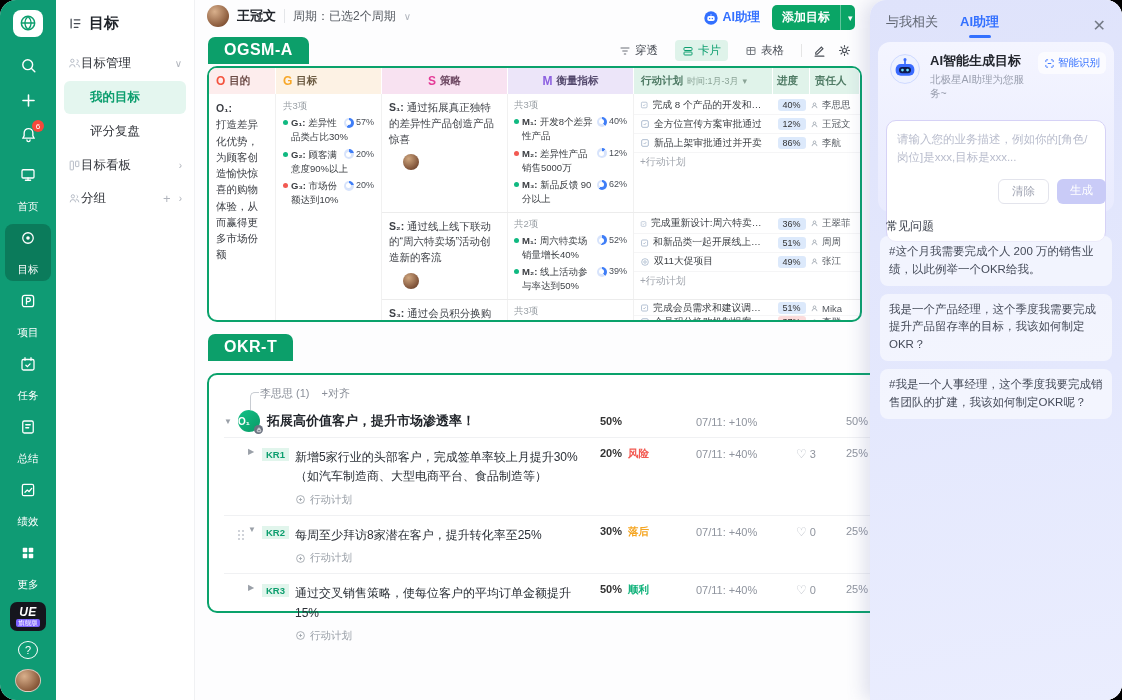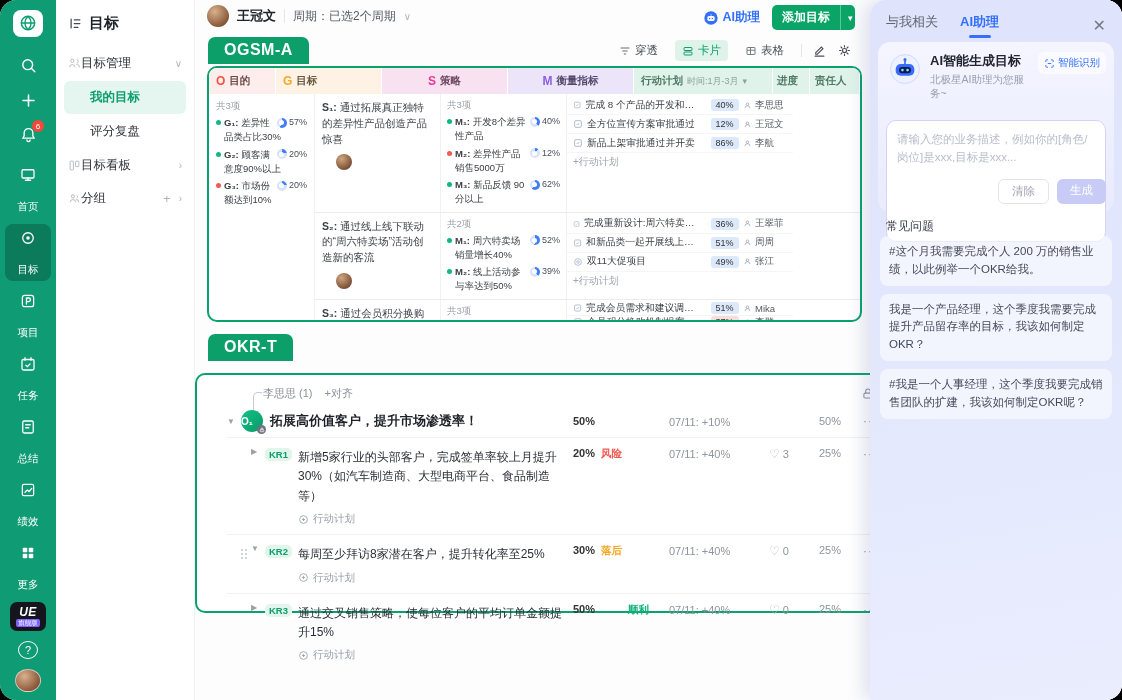--- a/index.html
+++ b/index.html
@@ -89,49 +89,49 @@
   .a-cell{width:139px;display:flex;align-items:center;gap:4px;padding:0 4px 0 6px;overflow:hidden;}
   .a-text{font-size:9.8px;color:#3d4045;white-space:nowrap;overflow:hidden;text-overflow:ellipsis;}
   .p-cell{width:37px;display:flex;justify-content:center;}
   .pill{min-width:28px;text-align:center;font-size:9px;color:#333;background:#dce9fb;border-radius:3px;padding:1px 3px;}
   .pill.risk{background:#fbdcdc;}
   .r-cell{width:50px;display:flex;align-items:center;gap:3px;padding-right:2px;}
   .r-name{font-size:9.5px;color:#555a61;white-space:nowrap;overflow:hidden;text-overflow:ellipsis;}
   .add-row{height:18px;display:flex;align-items:center;font-size:10px;color:#a0a5ad;padding-left:6px;cursor:pointer;}
 
   
-  .okr-box{position:absolute;left:0;top:373px;width:726px;height:240px;border:2px solid #0aa26b;border-radius:10px;background:#fff;padding:6px 30px;z-index:2;}
+  .okr-box{position:absolute;left:12px;top:373px;width:726px;height:240px;border:2px solid #0aa26b;border-radius:10px;background:#fff;padding:6px 15px;z-index:2;}
   .align-row{position:relative;height:24px;margin-left:36px;display:flex;align-items:center;gap:12px;font-size:11px;color:#8a8f99;}
   .connector{position:absolute;left:-10px;top:11px;width:9px;height:18px;border-left:1px solid #c8ccd2;border-top:1px solid #c8ccd2;border-top-left-radius:5px;}
   .okr-tools{position:absolute;right:14px;top:12px;display:flex;gap:16px;}
   .obj-row,.kr-row{display:flex;align-items:flex-start;}
   .obj-row{align-items:center;height:32px;}
   .caret{width:14px;font-size:8px;color:#9aa0a8;flex:none;cursor:pointer;}
   .o-badge{width:22px;height:22px;border-radius:50%;background:linear-gradient(135deg,#12c187,#0a9a66);color:#fff;font-size:10px;font-weight:bold;display:flex;align-items:center;justify-content:flex-start;position:relative;flex:none;margin-right:7px;}
   .o-badge .mini-lock{position:absolute;right:-3px;bottom:-2px;width:9px;height:9px;background:#6b7280;border-radius:50%;display:flex;align-items:center;justify-content:center;}
   .obj-title{flex:1;font-size:13px;font-weight:bold;color:#1f2329;}
   .c-prog{width:96px;flex:none;}
   .prog-top{font-size:11px;color:#333;font-weight:bold;display:flex;gap:6px;align-items:baseline;}
   .status{font-size:10.5px;font-weight:bold;}
-  .s-red{color:#f25a52;}.s-orange{color:#f5a623;}.s-green{color:#0fb27a;margin-left:27px;}
+  .s-red{color:#f25a52;}.s-orange{color:#f5a623;}.s-green{color:#0fb27a;}
   .bar{width:68px;height:5px;background:#ebedf0;border-radius:3px;margin-top:4px;overflow:hidden;}
   .bar i{display:block;height:100%;border-radius:3px;}
   .bar .c-blue{background:#2f6bff;}
   .bar .c-red{background:#f25a52;}
   .bar .c-orange{background:#f5a623;}
   .bar .c-green{background:#0fb27a;}
   .c-date{width:100px;font-size:11px;color:#8f949e;flex:none;padding-top:1px;}
   .c-like{width:50px;font-size:11px;color:#8f949e;flex:none;display:flex;gap:3px;align-items:center;}
   .c-score{width:44px;font-size:11px;color:#8f949e;flex:none;}
   .c-menu{width:26px;flex:none;color:#8f949e;font-size:12px;letter-spacing:1px;cursor:pointer;}
   .kr-row{padding:9px 0 8px 14px;border-top:1px solid #f0f1f3;}
   .kr-row:first-of-type{border-top:none;}
   .drag{width:8px;margin-right:2px;margin-top:4px;flex:none;position:relative;height:12px;}
   .drag::before{content:"";position:absolute;left:0;top:1px;width:2px;height:2px;border-radius:50%;background:#c0c4cc;box-shadow:0 4px 0 #c0c4cc,0 8px 0 #c0c4cc,4px 0 0 #c0c4cc,4px 4px 0 #c0c4cc,4px 8px 0 #c0c4cc;}
-  .kr-tag{background:#e1f5ec;color:#0c9e6e;font-size:9.5px;font-weight:bold;border-radius:5px;padding:1px 4px;margin-right:6px;flex:none;margin-top:1px;}
+  .kr-tag{background:#e1f5ec;color:#0c9e6e;font-size:9.5px;font-weight:bold;border-radius:0;padding:1px 4px;margin-right:6px;flex:none;margin-top:1px;}
   .kr-main{flex:1;padding-right:8px;}
   .kr-title{font-size:12px;color:#2a2f36;line-height:1.45;}
   .kr-action{display:flex;align-items:center;gap:4px;font-size:10.5px;color:#9aa0a8;margin-top:7px;cursor:pointer;}
   .heart{font-size:12px;color:#b7bcc4;}
 
   
   .panel{position:absolute;right:0;top:0;bottom:0;width:252px;background:linear-gradient(170deg,#dfe3fb 0%,#e4e8fd 55%,#eaedfe 100%);border-radius:16px 0 0 0;box-shadow:-6px 0 18px rgba(80,90,160,.18);z-index:5;}
   .p-tabs{display:flex;align-items:center;gap:22px;padding:13px 16px 0;}
   .p-tab{font-size:13px;color:#5f6570;cursor:pointer;padding-bottom:7px;position:relative;}
   .p-tab.sel{color:#3370ff;font-weight:bold;}
@@ -368,20 +368,24 @@
             <span class="sub">▾</span>
           </div>
         <div class="th th-p">
             <span>进度</span>
           </div>
         <div class="th th-r">
             <span>责任人</span>
           </div>
       </div>
       <div class="tbl-body">
+        <div class="col-o">
+          <b>O₁:</b><br>
+          <span>打造差异化优势，为顾客创造愉快惊喜的购物体验，从而赢得更多市场份额</span>
+        </div>
         <div class="col-g">
           <div class="count">共3项</div>
           <div class="gm-item"><span class="dot c-green"></span><span class="ringwrap">
                 <span class="ring" style="background: conic-gradient(rgb(63, 126, 247) 205.2deg, rgb(215, 227, 251) 0deg);"></span>
                 <span class="ring-pct">57%</span>
               </span><b>G₁:</b> <span>差异性品类占比30%</span></div>
           <div class="gm-item"><span class="dot c-green"></span><span class="ringwrap">
                 <span class="ring" style="background: conic-gradient(rgb(63, 126, 247) 72deg, rgb(215, 227, 251) 0deg);"></span>
                 <span class="ring-pct">20%</span>
               </span><b>G₂:</b> <span>顾客满意度90%以上</span></div>

